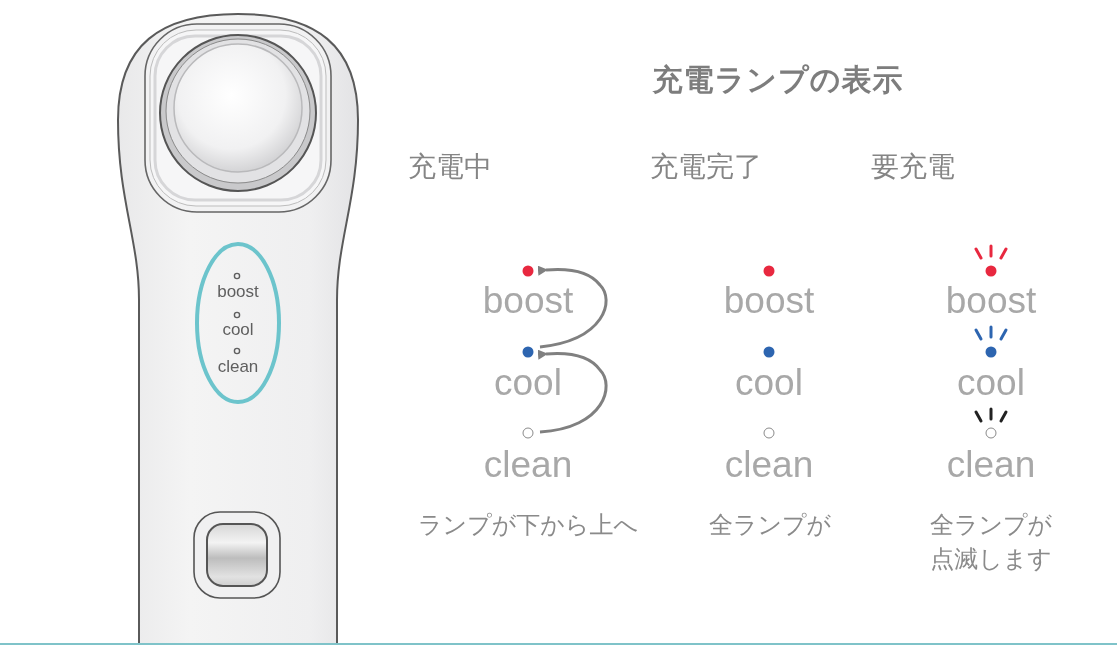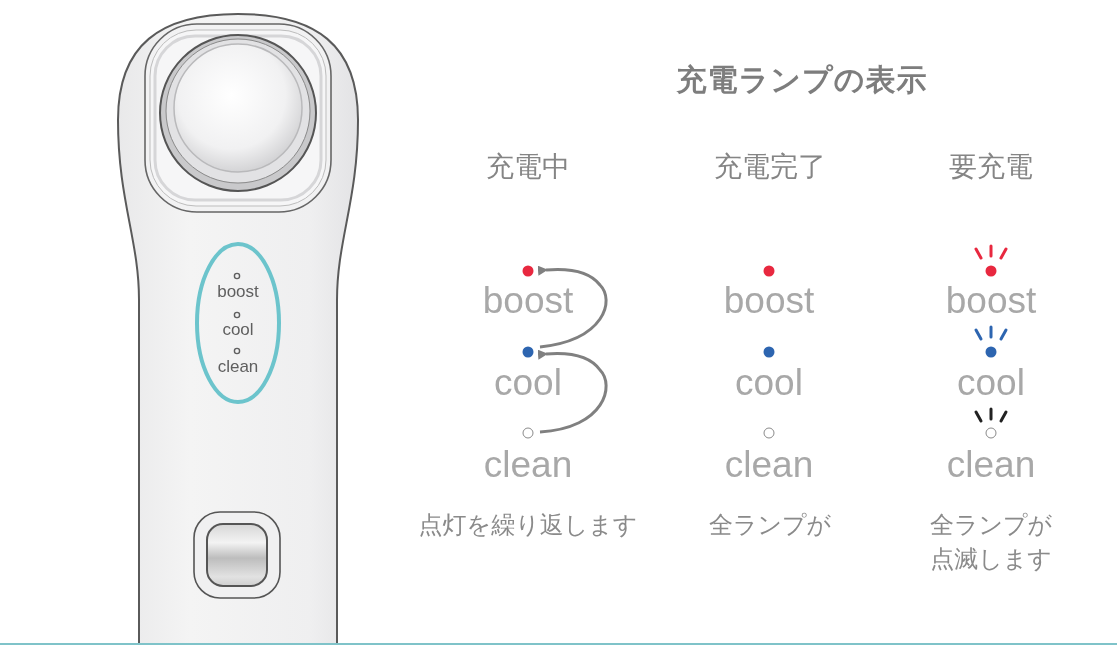--- a/index.html
+++ b/index.html
@@ -1,22 +1,22 @@
 <!DOCTYPE html>
 <html><head>
 <meta charset="utf-8">
 <style>
   html, body { margin:0; padding:0; background:#ffffff; }
   body { width:1117px; height:645px; position:relative; overflow:hidden;
          font-family:"DejaVu Sans", sans-serif; }
   .device { position:absolute; left:0; top:0; }
   .bottom-line { position:absolute; left:0; top:643px; width:1117px; height:2px; background:#7fc3c9; }
-  .title { position:absolute; left:592px; width:420px; top:60px; text-align:center;
+  .title { position:absolute; left:568px; width:420px; top:60px; text-align:center;
            font-size:30px; font-weight:bold; color:#7d7d7d; letter-spacing:1px; }
-  .col-head { position:absolute; top:148px; font-size:28px; color:#858585; text-align:center; width:240px; }
+  .col-head { position:absolute; top:148px; font-size:28px; color:#858585; width:240px; }
   .lamp { position:absolute; font-family:"Liberation Sans", sans-serif; font-size:37px; color:#a8a8a8;
           width:200px; text-align:center; }
   .desc { position:absolute; top:508px; font-size:24px; line-height:34px; color:#8a8a8a; text-align:center; width:300px; }
   .overlay { position:absolute; left:0; top:0; }
   .dev-label { position:absolute; font-family:"Liberation Sans", sans-serif; font-size:17px; color:#5f5f5f;
                width:80px; text-align:center; }
 </style>
 </head>
 <body>
 
@@ -116,21 +116,21 @@
   </g>
   <circle cx="991" cy="433" r="5" fill="#fff" stroke="#8a8a8a" stroke-width="1"></circle>
   <g stroke="#222" stroke-width="3" stroke-linecap="round">
     <line x1="976" y1="412" x2="981" y2="421"></line>
     <line x1="991" y1="409" x2="991" y2="419"></line>
     <line x1="1006" y1="412" x2="1001" y2="421"></line>
   </g>
 </svg>
 
 <div class="desc" style="left:378px;">
-  <div>点灯を繰り返します</div>
+  <div>ランプが下から上へ</div>
 </div>
 <div class="desc" style="left:620px;">
   <div>全ランプが</div>
 </div>
 <div class="desc" style="left:841px;">
   <div>全ランプが</div>
   <div>点滅します</div>
 </div>
 
 </body></html>

